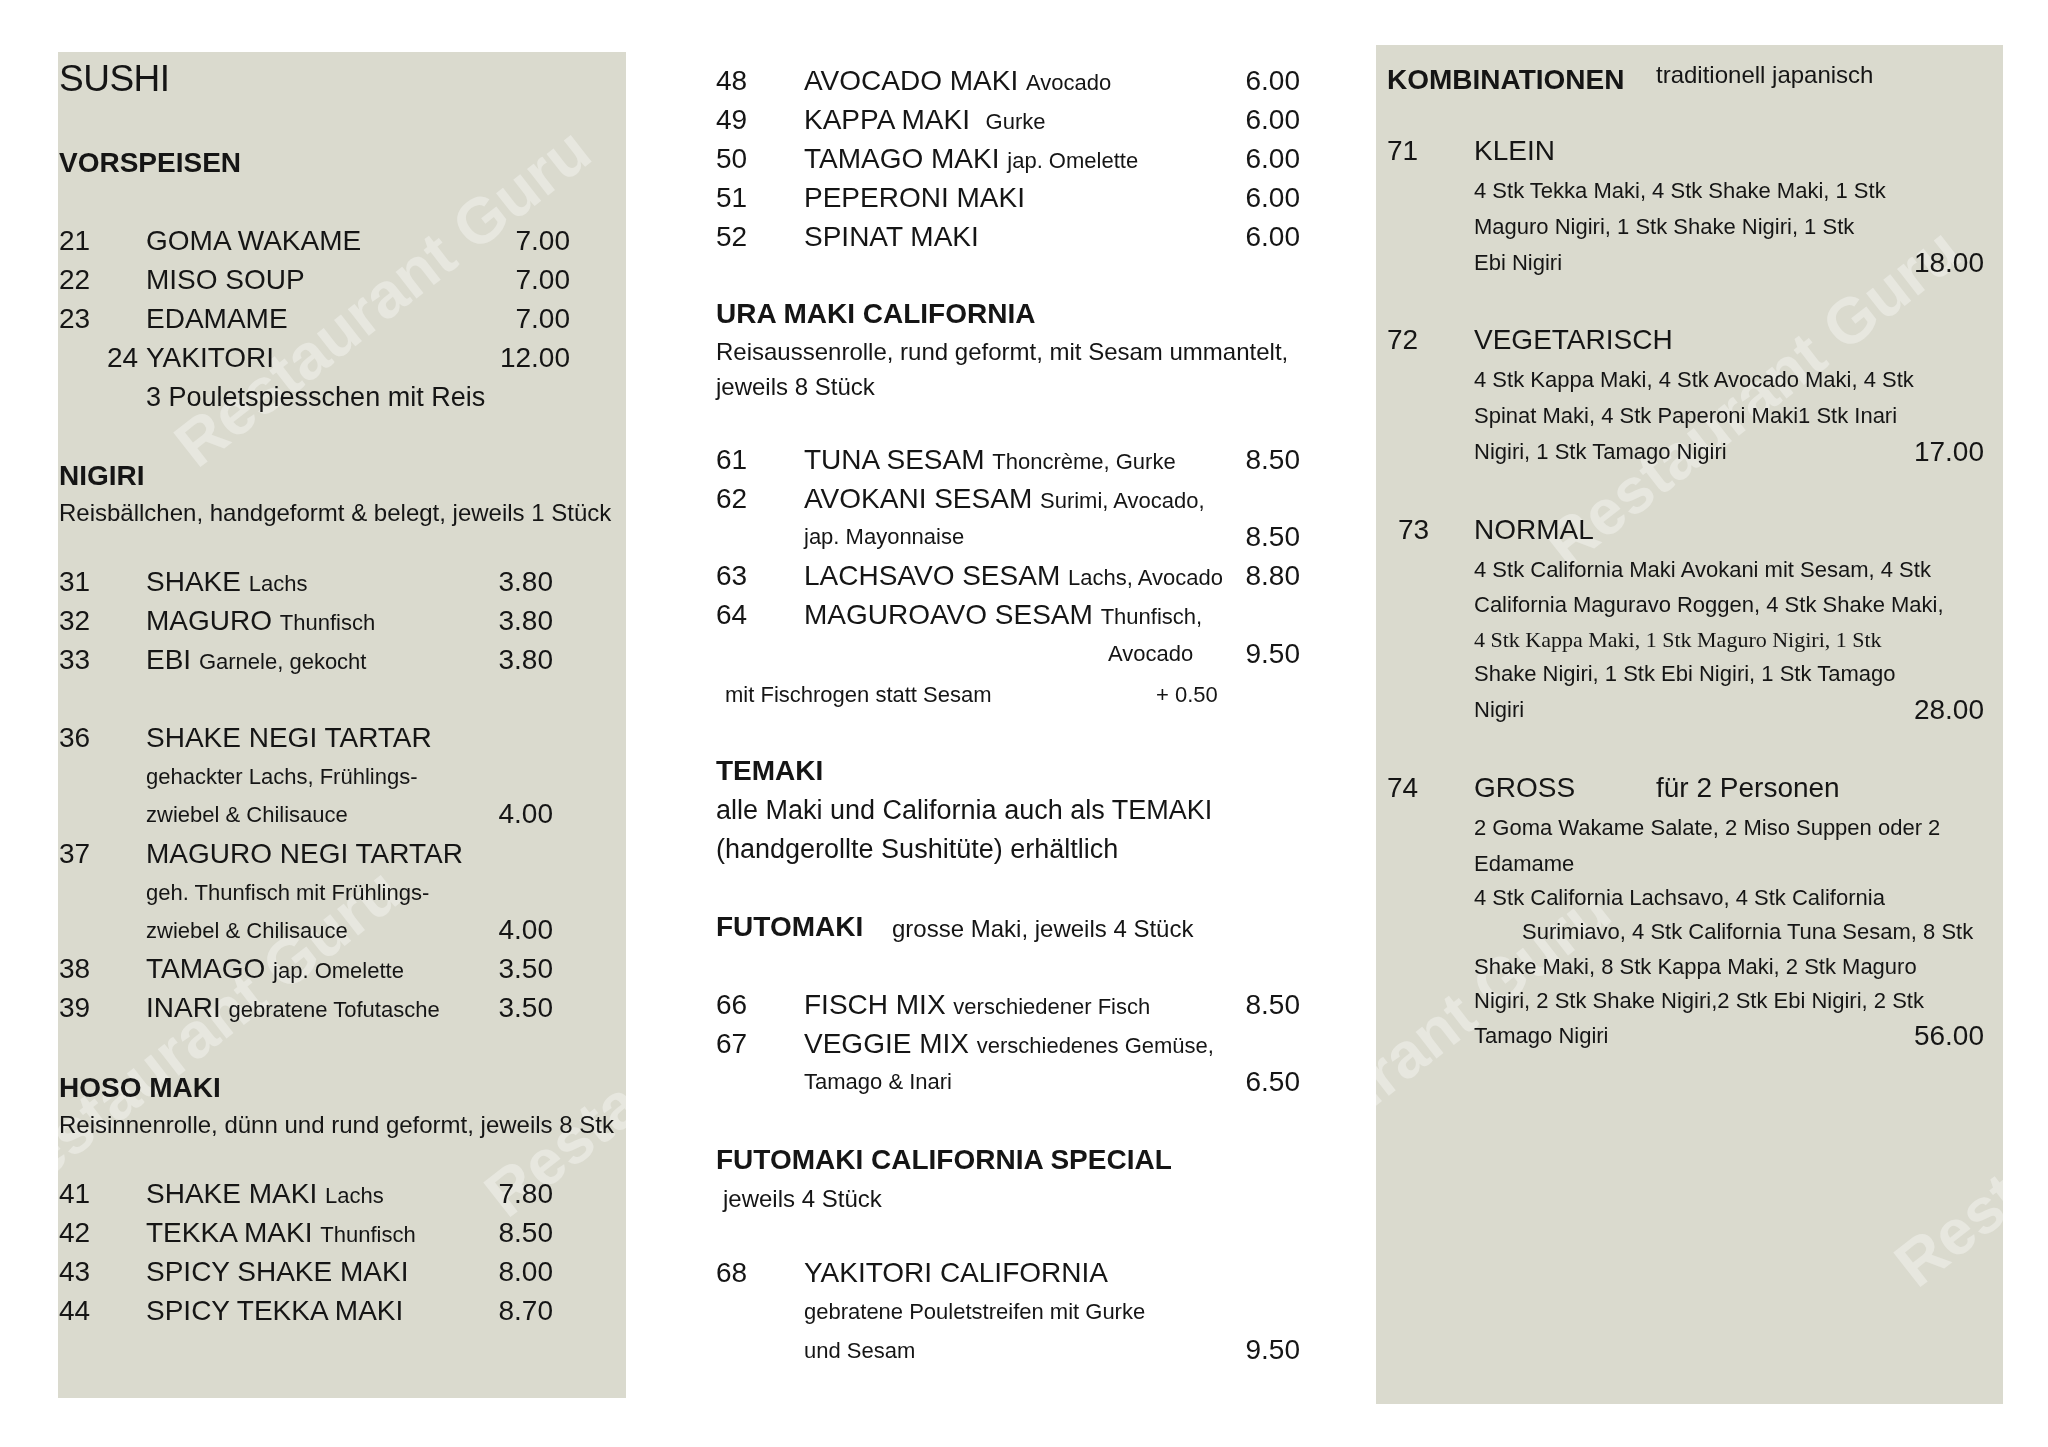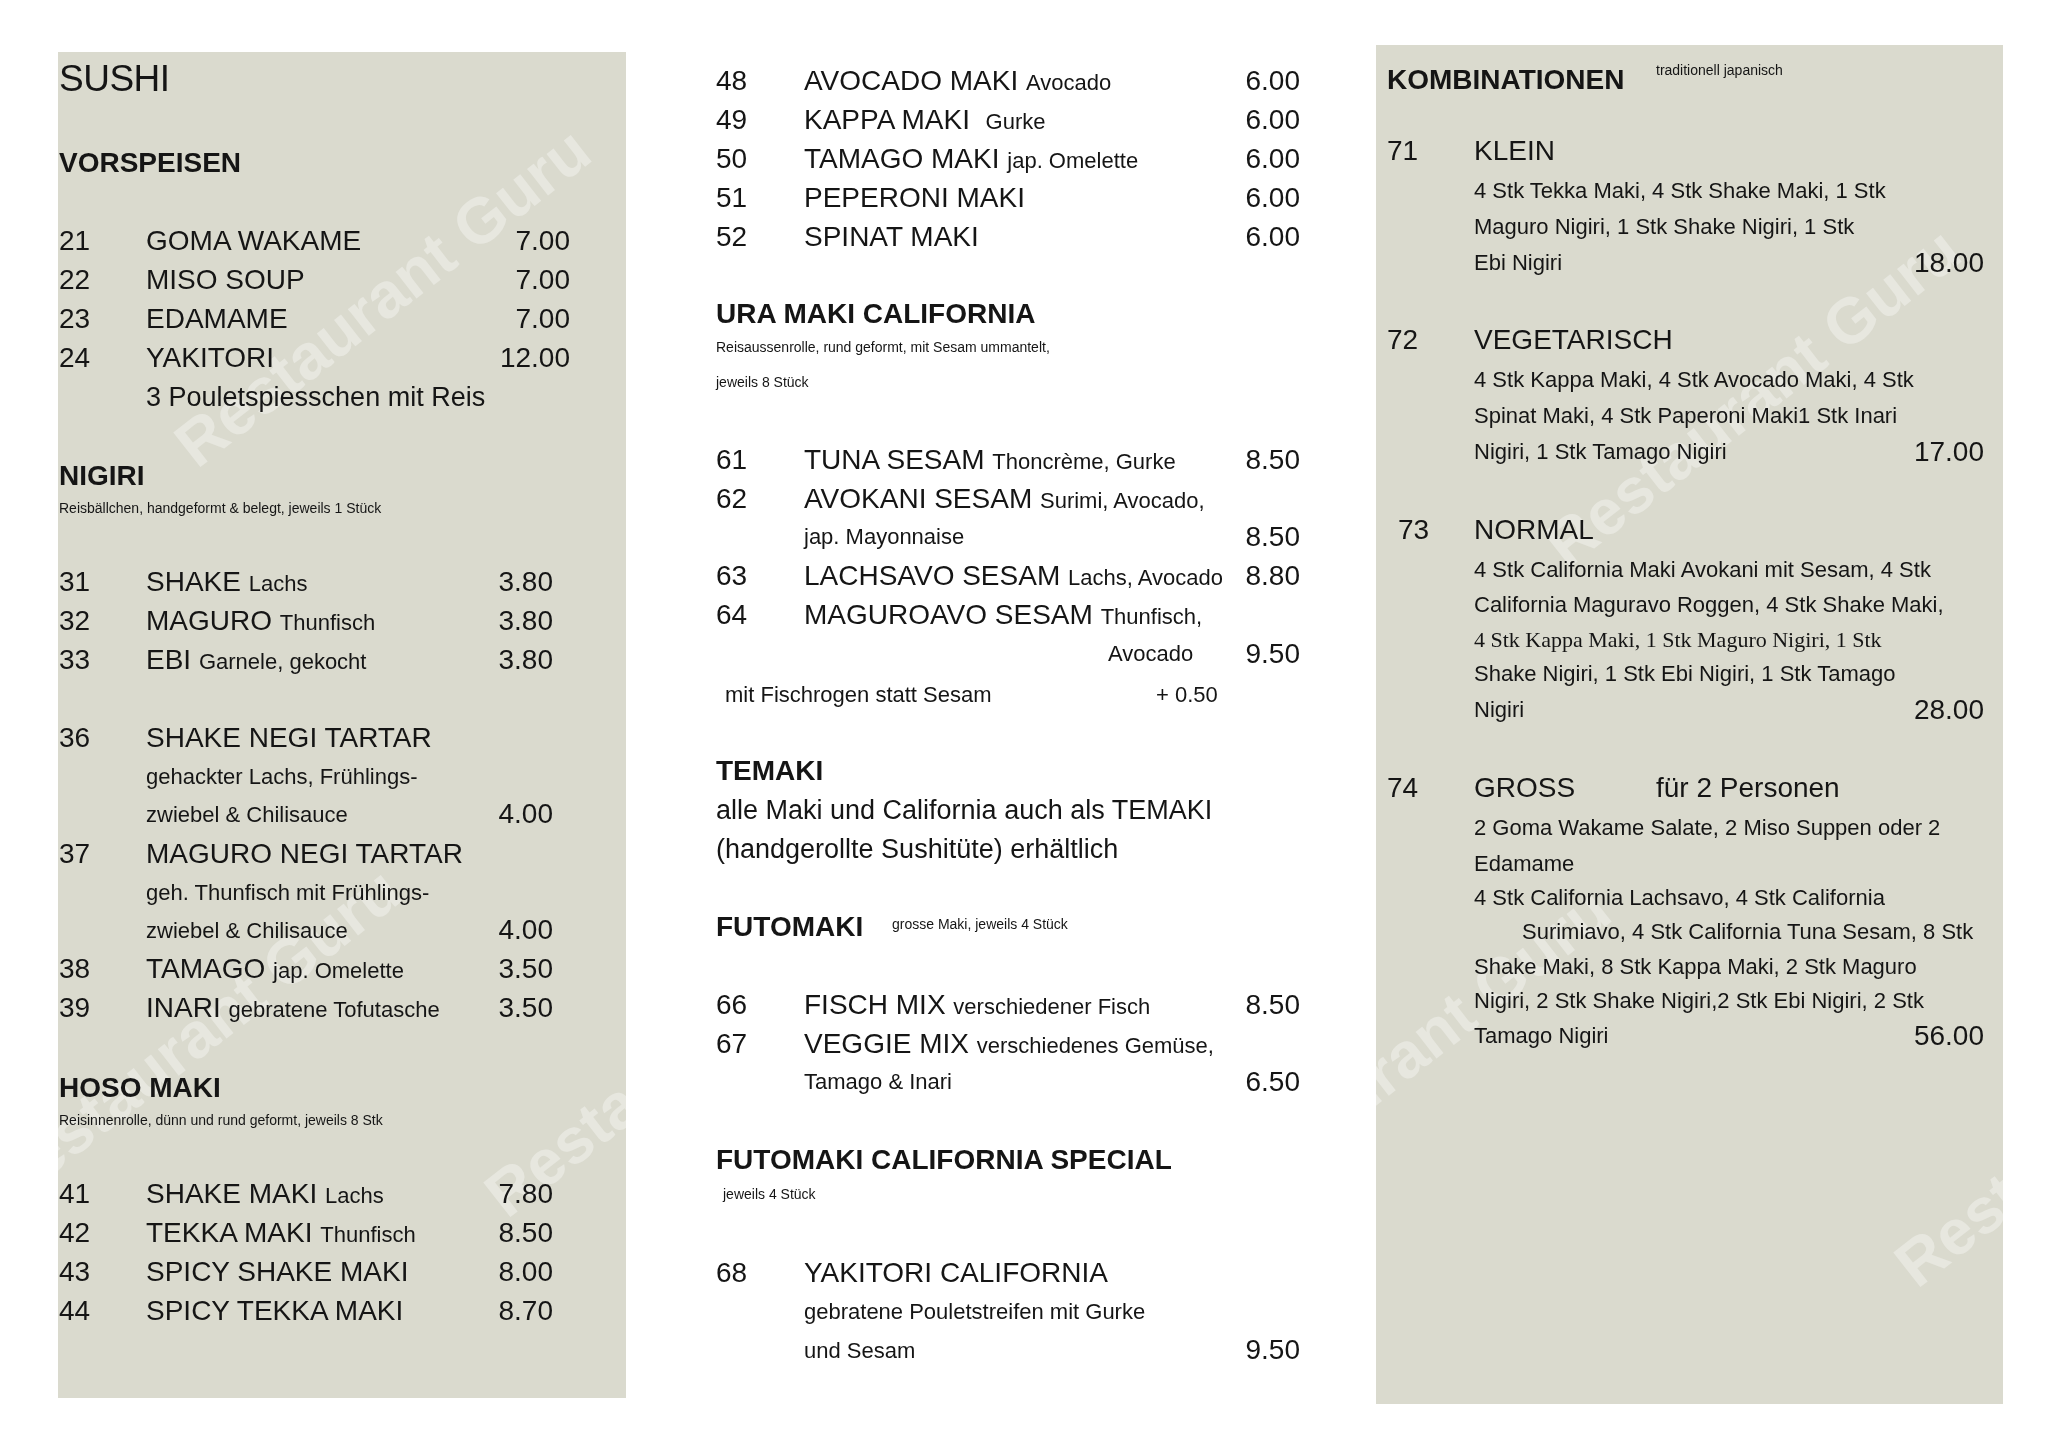--- a/index.html
+++ b/index.html
@@ -5,21 +5,21 @@
   html, body { margin: 0; padding: 0; }
   body {
     width: 2048px; height: 1447px; position: relative; overflow: hidden;
     background: #ffffff; color: #151515;
     font-family: "Liberation Sans", "DejaVu Sans", sans-serif;
   }
   .panel { position: absolute; background: #dadace; }
   .t { position: absolute; white-space: nowrap; line-height: 1; }
   .h1 { font-size: 37px; font-weight: normal; letter-spacing: -0.5px; }
   .h2 { font-size: 28px; font-weight: bold; }
-  .sub { font-size: 14px; }
+  .sub { font-size: 24px; }
   .num { font-size: 28px; }
   .name { font-size: 28px; }
   .name small { font-size: 22px; }
   .desc { font-size: 22px; }
   .price { font-size: 28px; text-align: right; }
   .big { font-size: 27px; }
   .watermark {
     position: absolute; font-size: 64px; font-weight: bold; color: rgba(255,255,255,0.35);
     transform: rotate(-38deg); white-space: nowrap; pointer-events: none;
   }
@@ -50,21 +50,21 @@
   <div class="t num" style="left:59px; top:266px;">22</div>
   <div class="t name" style="left:146px; top:266px;">MISO SOUP</div>
   <div class="t price" style="left:470px; width:100px; top:266px;">7.00</div>
 </div>
 <div>
   <div class="t num" style="left:59px; top:305px;">23</div>
   <div class="t name" style="left:146px; top:305px;">EDAMAME</div>
   <div class="t price" style="left:470px; width:100px; top:305px;">7.00</div>
 </div>
 <div>
-  <div class="t num" style="left:59px; top:344px;">24</div>
+  <div class="t num" style="left:59px; top:344px;padding-left:48px;">24</div>
   <div class="t name" style="left:146px; top:344px;">YAKITORI</div>
   <div class="t price" style="left:470px; width:100px; top:344px;">12.00</div>
   <div class="t big" style="left:146px; top:384px;">3 Pouletspiesschen mit Reis</div>
 </div>
 
 <div class="t h2" style="left:59px; top:462px;">NIGIRI</div>
 <div class="t sub" style="left:59px; top:501px;">Reisbällchen, handgeformt &amp; belegt, jeweils 1 Stück</div>
 
 <div>
   <div class="t num" style="left:59px; top:568px;">31</div>

